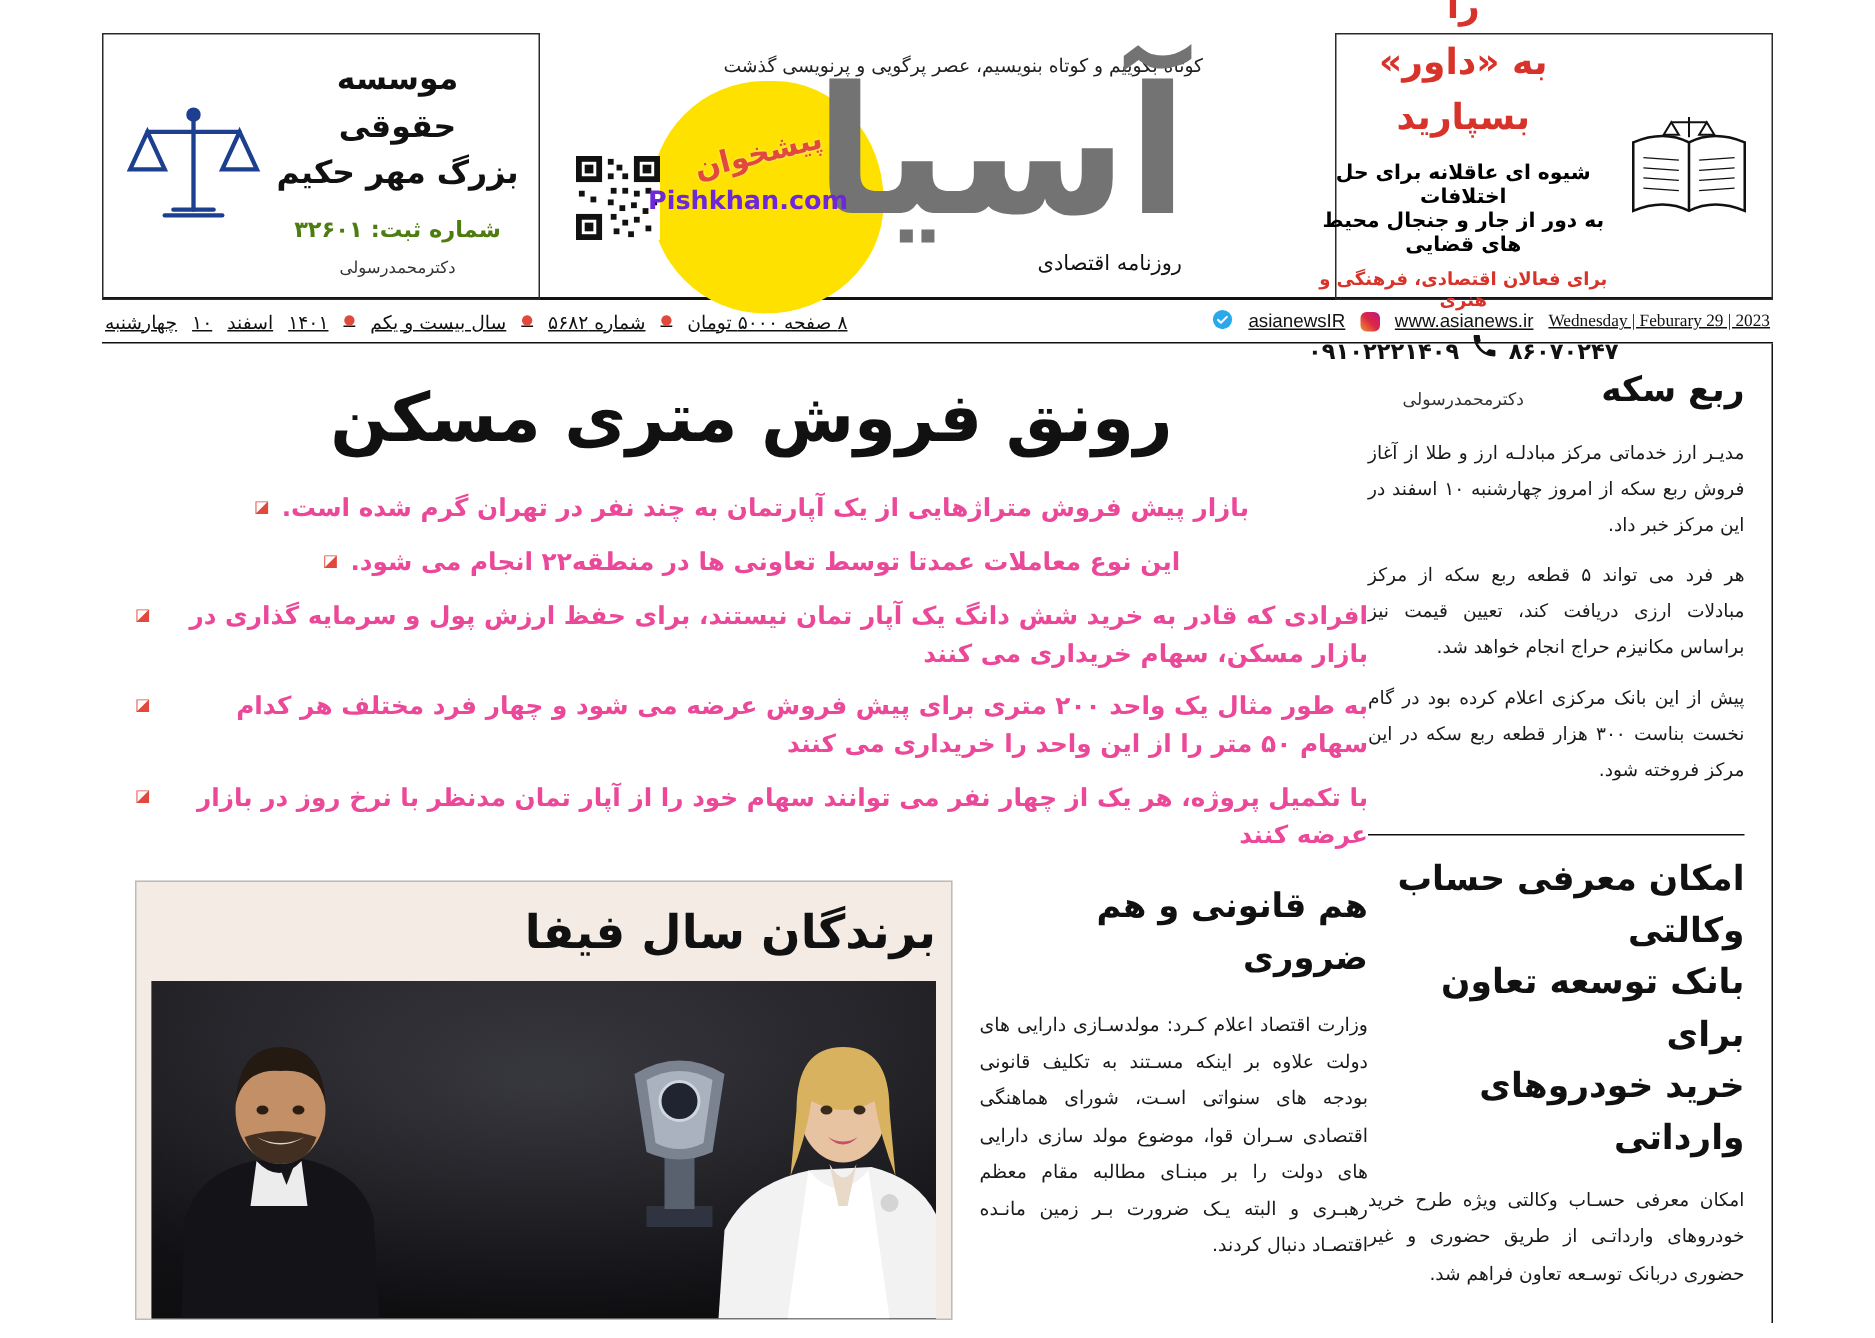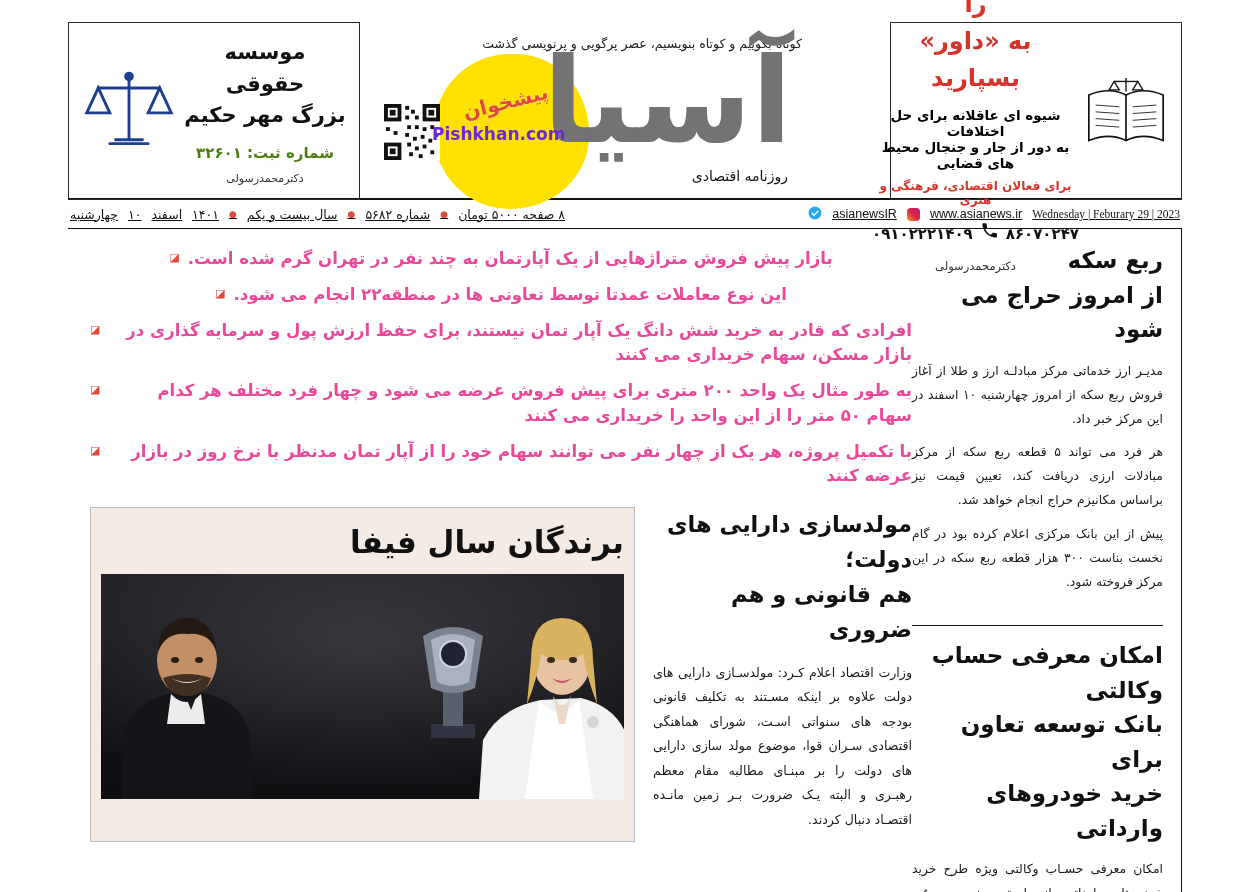--- a/index.html
+++ b/index.html
@@ -510,20 +510,21 @@
       <span class="ig-badge"></span>
       <span class="info-site">www.asianews.ir</span>
       <span class="info-en">Wednesday | Feburary 29 | 2023</span>
     </div>
   </div>
 
   <div class="content">
 
     <div class="col-main">
 
+      <h1 class="lead-title">رونق فروش متری مسکن</h1>
 
       <div class="bullet-list">
         <div class="bullet-row lead-center">
           <span class="bullet-mark">◪</span>
           <span class="bullet-text">بازار پیش فروش متراژهایی از یک آپارتمان به چند نفر در تهران گرم شده است.</span>
         </div>
         <div class="bullet-row lead-center">
           <span class="bullet-mark">◪</span>
           <span class="bullet-text">این نوع معاملات عمدتا توسط تعاونی ها در منطقه۲۲ انجام می شود.</span>
         </div>
@@ -591,37 +592,35 @@
                 <ellipse cx="472" cy="86" rx="4" ry="3" fill="#3a2a1c"></ellipse>
                 <path d="M451 104 Q461 110 471 104 Q461 114 451 104Z" fill="#c4506a"></path>
                 <circle cx="492" cy="148" r="6" fill="#d4d4d4"></circle>
               </g>
             </svg>
           </div>
         </div>
 
         <div class="article-col">
           <div class="article-title">
-            <div>مولدسازی دارایی های دولت؛</div>
             <div>هم قانونی و هم ضروری</div>
           </div>
           <div class="article-body">
             <p>وزارت اقتصاد اعلام کـرد: مولدسـازی دارایی های دولت علاوه بر اینکه مسـتند به تکلیف قانونی بودجه های سنواتی اسـت، شورای هماهنگی اقتصادی سـران قوا، موضوع مولد سازی دارایی های دولت را بر مبنـای مطالبه مقام معظم رهبـری و البته یـک ضرورت بـر زمین مانـده اقتصـاد دنبال کردند.</p>
 
           </div>
         </div>
       </div>
     </div>
 
     <div class="col-side">
 
       <div class="side-item">
         <div class="side-title">
           <div>ربع سکه</div>
-          <div>از امروز حراج می شود</div>
         </div>
         <div class="side-body">
           <p>مدیـر ارز خدماتی مرکز مبادلـه ارز و طلا از آغاز فروش ربع سکه از امروز چهارشنبه ۱۰ اسفند در این مرکز خبر داد.</p>
           <p>هر فرد می تواند ۵ قطعه ربع سکه از مرکز مبادلات ارزی دریافت کند، تعیین قیمت نیز براساس مکانیزم حراج انجام خواهد شد.</p>
           <p>پیش از این بانک مرکزی اعلام کرده بود در گام نخست بناست ۳۰۰ هزار قطعه ربع سکه در این مرکز فروخته شود.</p>
         </div>
       </div>
 
       <div class="side-divider"></div>
 

